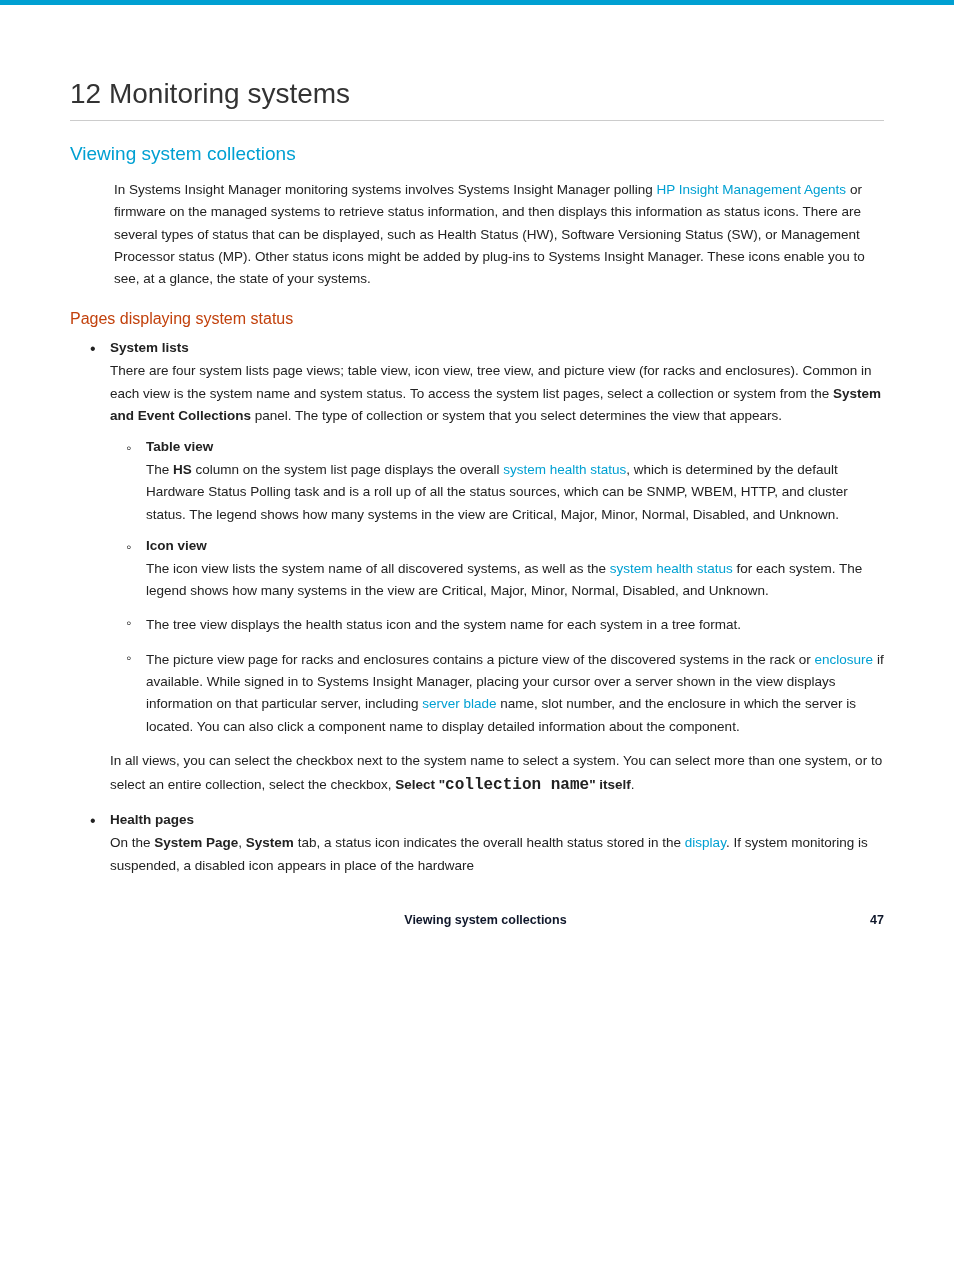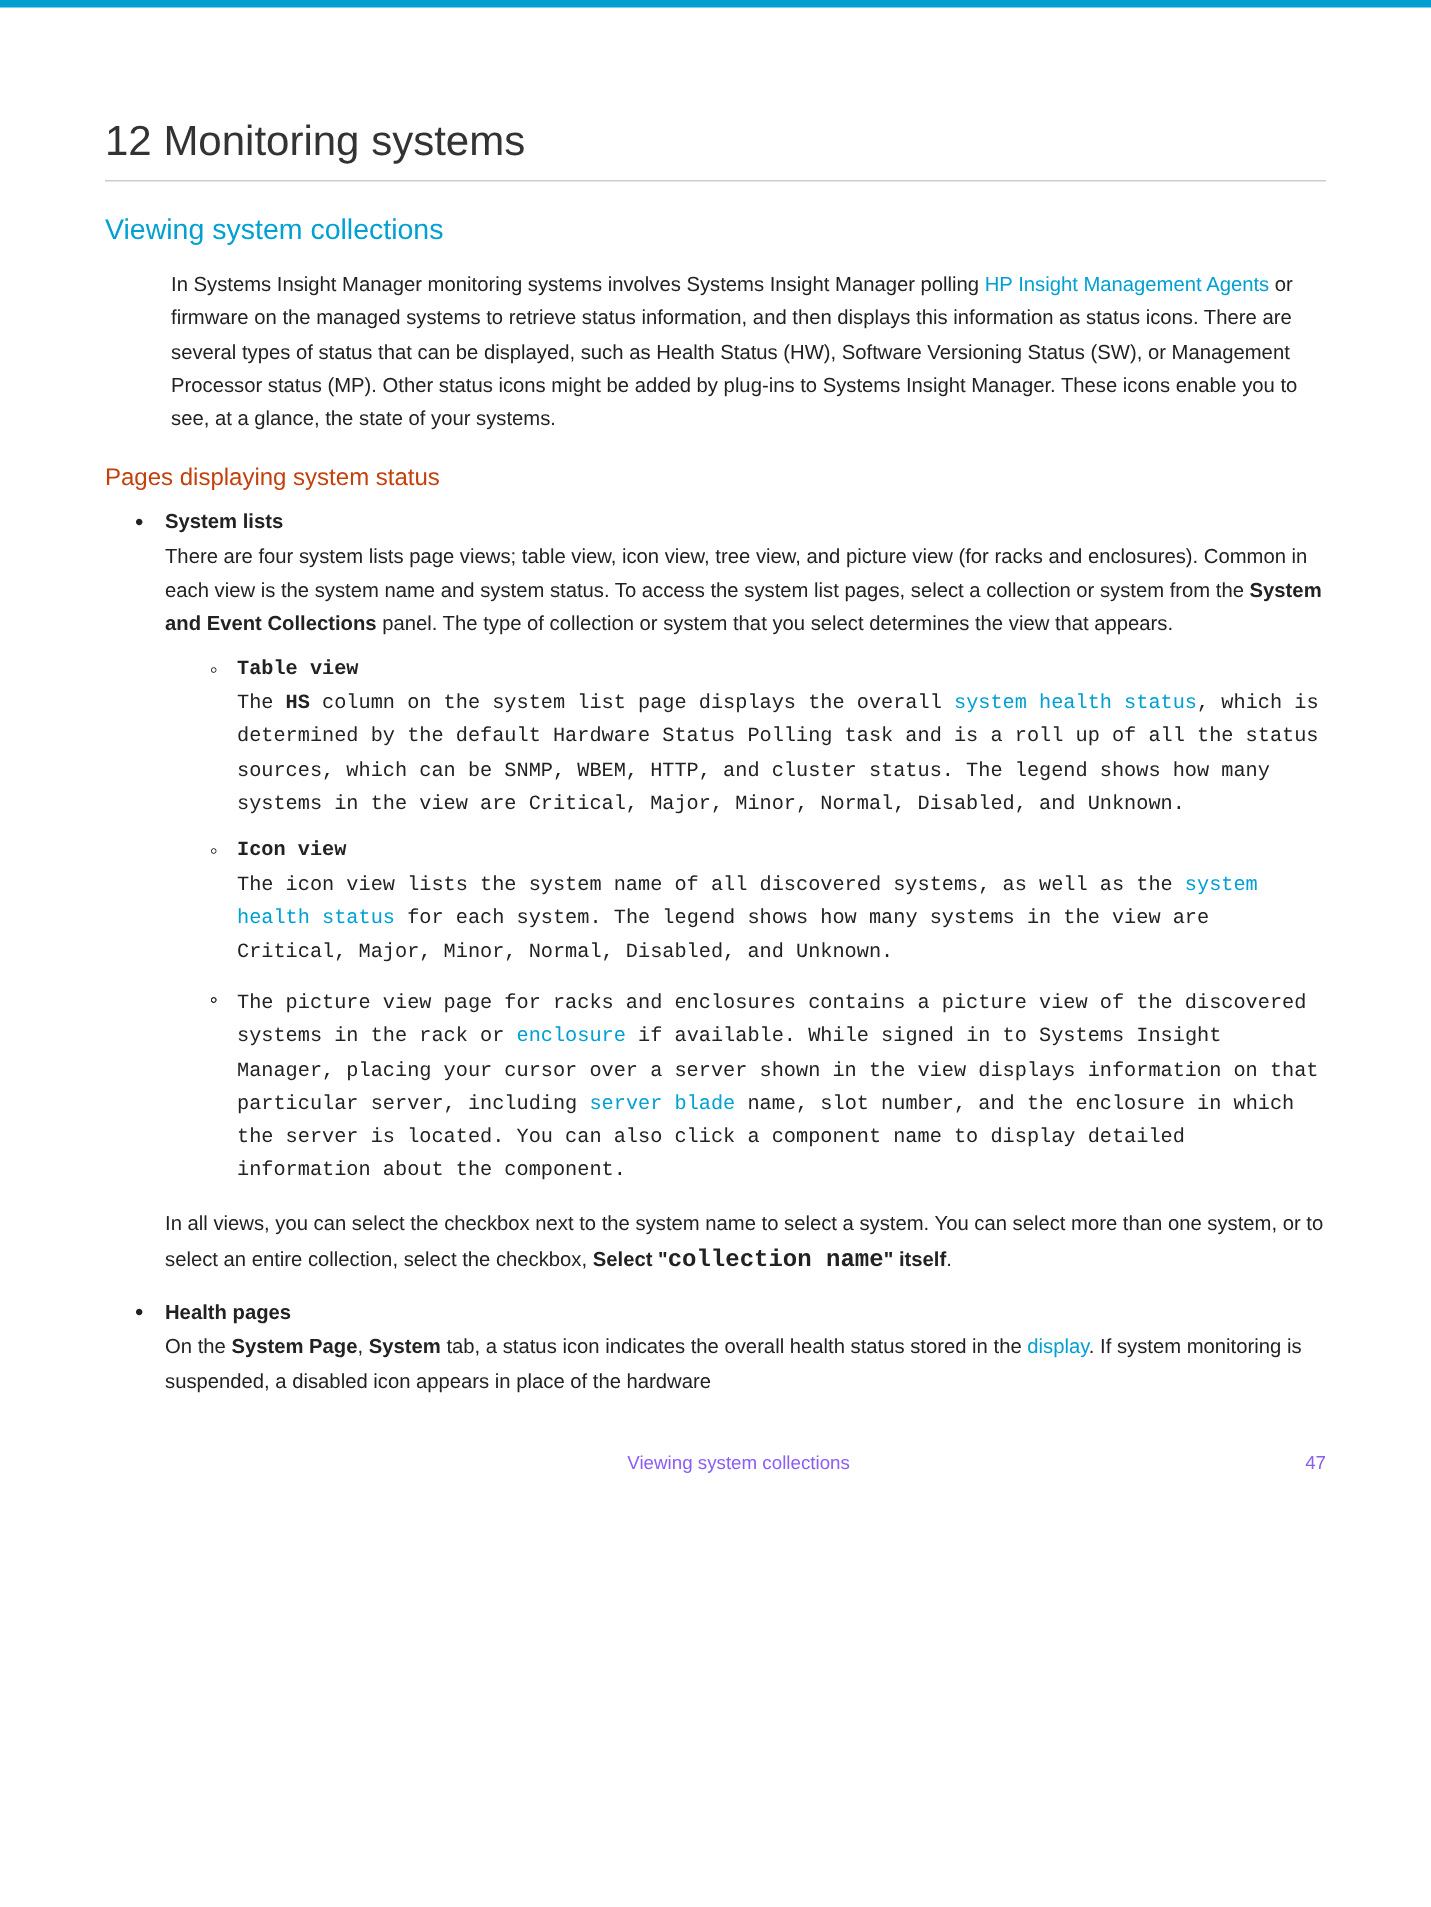--- a/index.html
+++ b/index.html
@@ -94,24 +94,23 @@
     }
 
     
     .sub-bullet-list {
       list-style: none;
       margin: 10px 0 0 0;
       padding: 0;
     }
 
     .sub-bullet-list > li {
-      margin-left: 48px;
+      margin-left: 36px;
       margin-bottom: 12px;
       position: relative;
-      font-family: Liberation Mono, monospace;
     }
 
     .sub-bullet-list > li::before {
       content: "◦";
       position: absolute;
       left: -20px;
       top: 0;
       font-size: 15px;
       color: #222;
     }
@@ -137,21 +136,22 @@
       display: block;
       margin-bottom: 5px;
     }
 
     
     .footer {
       position: absolute;
       bottom: 30px;
       right: 70px;
       font-size: 12.5px;
-      color: #8b5cf6;
+      color: #0f172a;
+      font-weight: bold;
     }
 
     .section-block {
       margin-bottom: 20px;
     }
   </style>
 </head>
 <body>
 
 <div class="page-container">
@@ -187,20 +187,21 @@
           </li>
 
           <li>
             <span class="sub-item-label">Icon view</span>
             <p class="body-text">
               <span>The icon view lists the system name of all discovered systems, as well as the </span><a class="link" href="#">system health status</a><span> for each system. The legend shows how many systems in the view are Critical, Major, Minor, Normal, Disabled, and Unknown.</span>
             </p>
           </li>
 
           <li>
+            <p class="body-text">The tree view displays the health status icon and the system name for each system in a tree format.</p>
           </li>
 
           <li>
             <p class="body-text">
               <span>The picture view page for racks and enclosures contains a picture view of the discovered systems in the rack or </span><a class="link" href="#">enclosure</a><span> if available. While signed in to Systems Insight Manager, placing your cursor over a server shown in the view displays information on that particular server, including </span><a class="link" href="#">server blade</a><span> name, slot number, and the enclosure in which the server is located. You can also click a component name to display detailed information about the component.</span>
             </p>
           </li>
 
         </ul>
 

